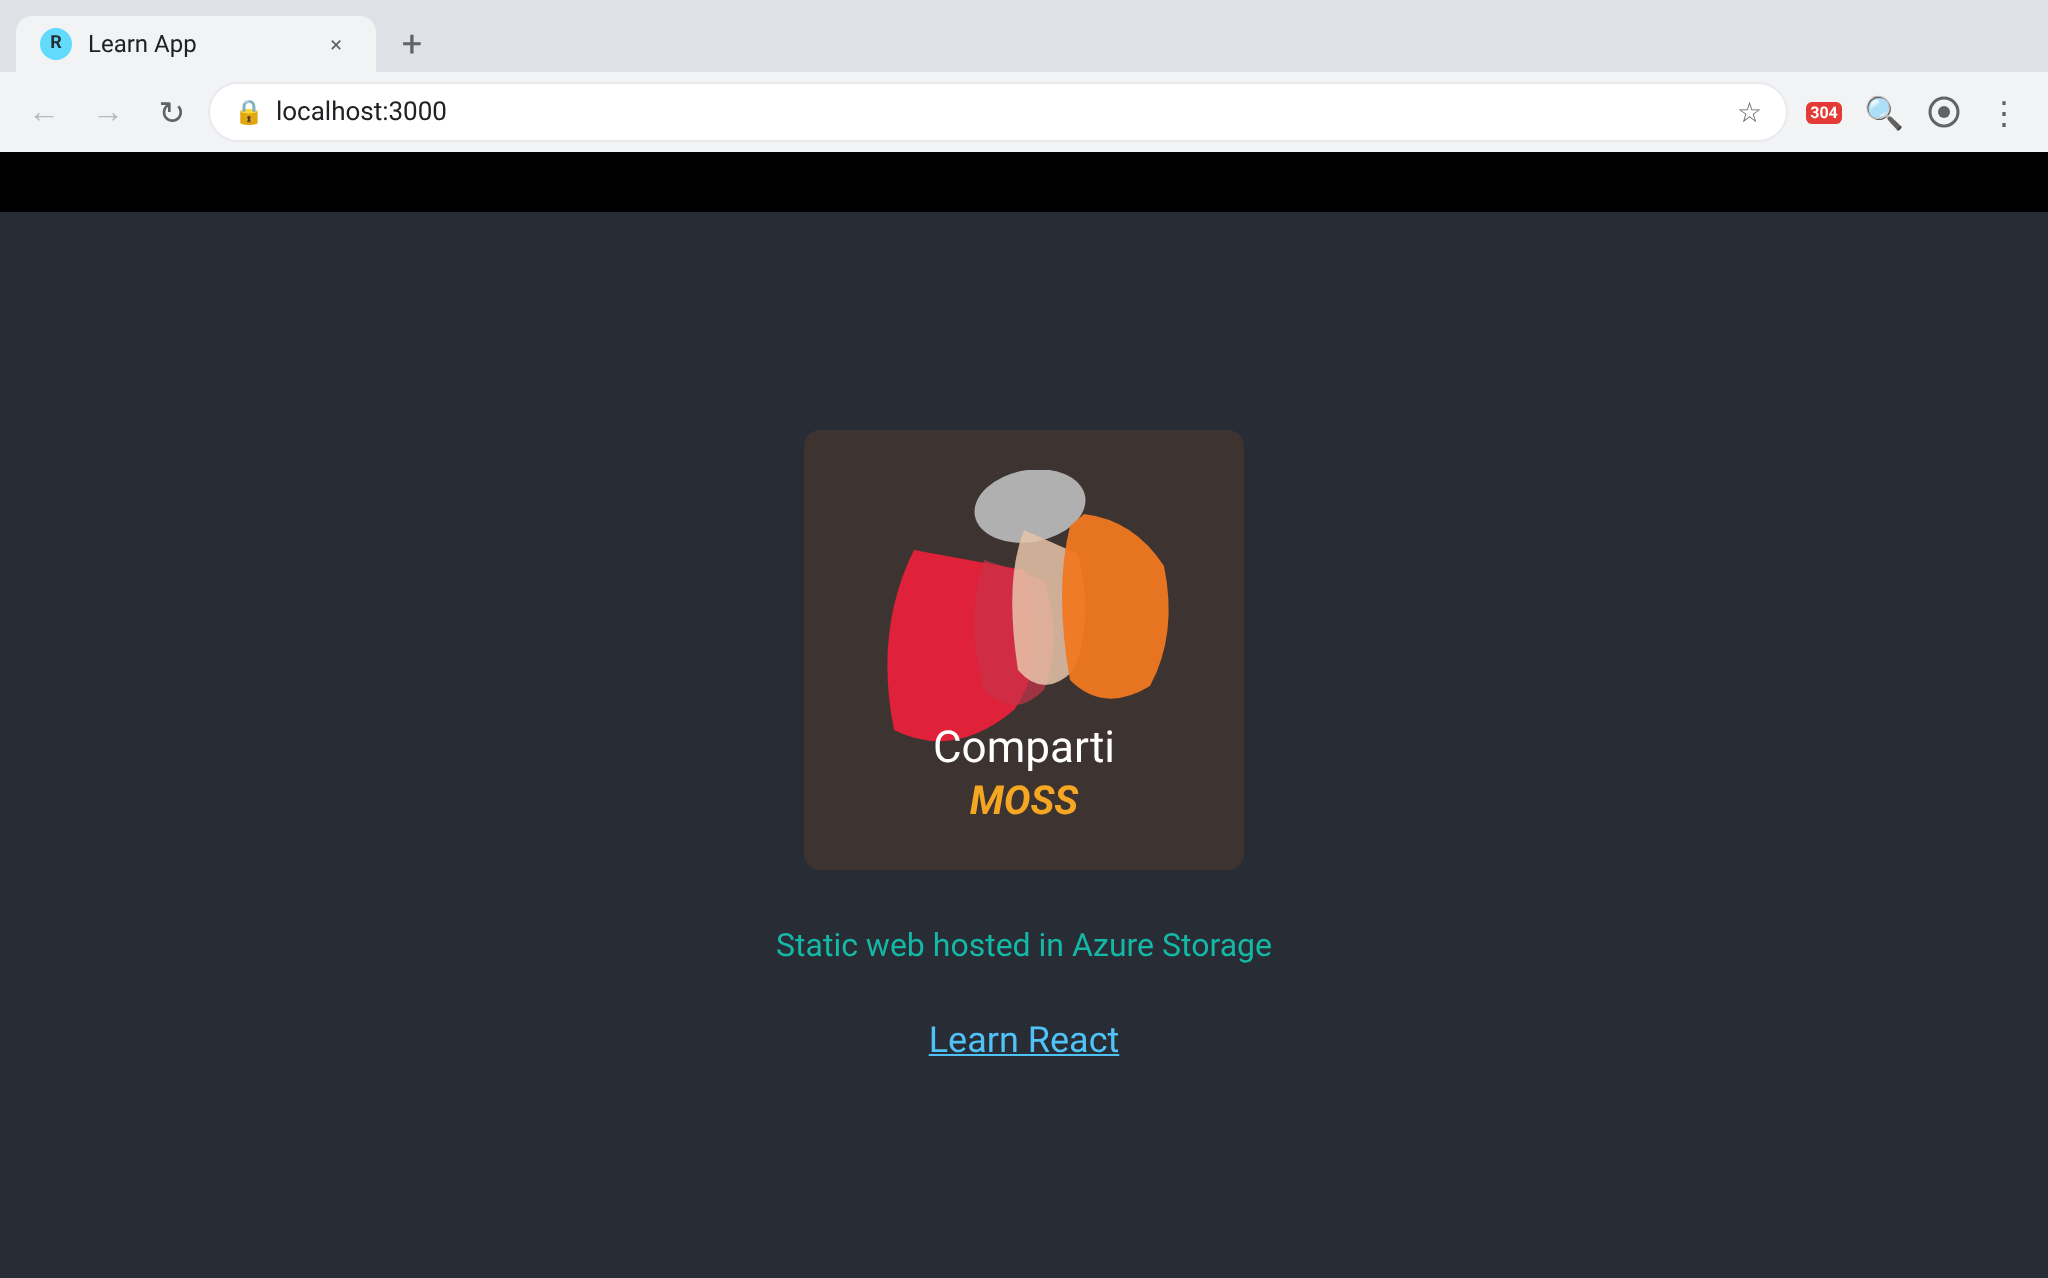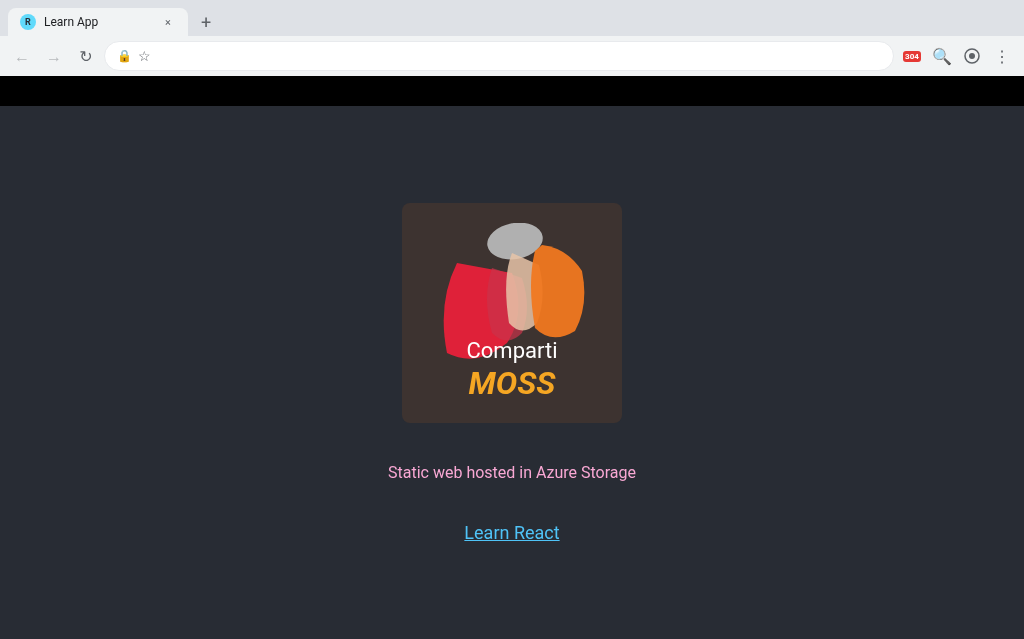--- a/index.html
+++ b/index.html
@@ -167,21 +167,21 @@
 
     
     .main-content {
       background: #282c34;
       width: 100%;
       height: calc(639px - 76px - 30px);
       display: flex;
       flex-direction: column;
       align-items: center;
       justify-content: center;
-      gap: 40px;
+      gap: 28px;
     }
 
     
     .logo-card {
       width: 220px;
       height: 220px;
       background: #3d3330;
       border-radius: 8px;
       display: flex;
       flex-direction: column;
@@ -208,25 +208,25 @@
       position: relative;
       z-index: 2;
       text-align: center;
       line-height: 1.2;
     }
 
     .logo-text .moss {
       color: #f5a623;
       font-style: italic;
       font-weight: bold;
-      font-size: 32px;
+      font-size: 20px;
     }
 
     .subtitle {
-      color: #f9a8d4;
+      color: #14b8a6;
       font-size: 16px;
       text-align: center;
     }
 
     .learn-link {
       color: #4fc3f7;
       font-size: 18px;
       cursor: pointer;
     }
   </style>
@@ -246,20 +246,21 @@
     <div class="new-tab-btn">+</div>
   </div>
 
   <div class="address-bar-row">
     <div class="nav-btn disabled">←</div>
     <div class="nav-btn disabled">→</div>
     <div class="nav-btn">↻</div>
 
     <div class="address-bar">
       <span class="lock-icon">🔒</span>
+      <span class="address-text">localhost:3000</span>
       <span class="star-icon">☆</span>
     </div>
 
     <div class="toolbar-icons">
       <div class="toolbar-icon" style="position:relative;">
         <span style="background:#e53935;color:white;border-radius:3px;font-size:8px;font-weight:bold;padding:1px 2px;">304</span>
       </div>
       <div class="toolbar-icon">🔍</div>
       <div class="toolbar-icon">
         <svg width="16" height="16" viewBox="0 0 16 16" fill="#5f6368">

